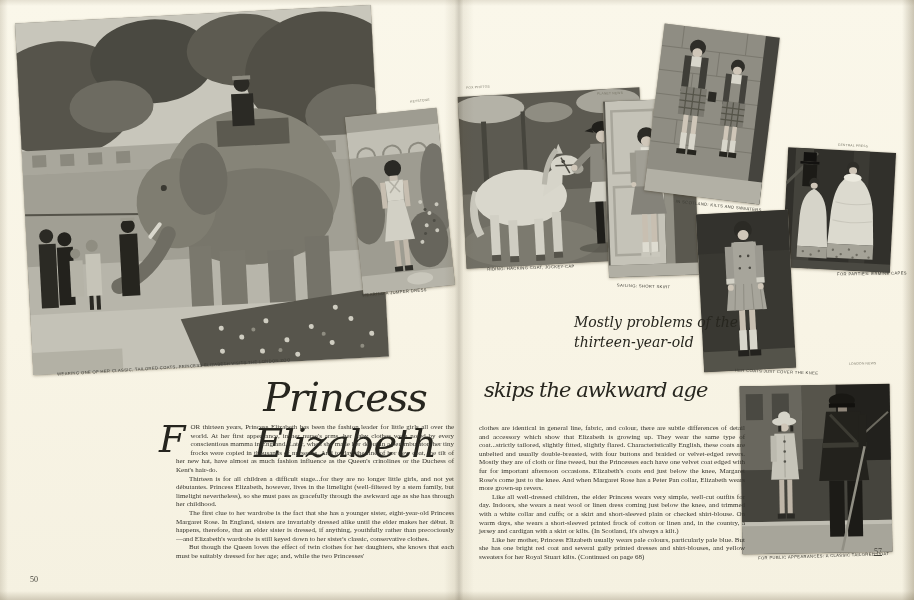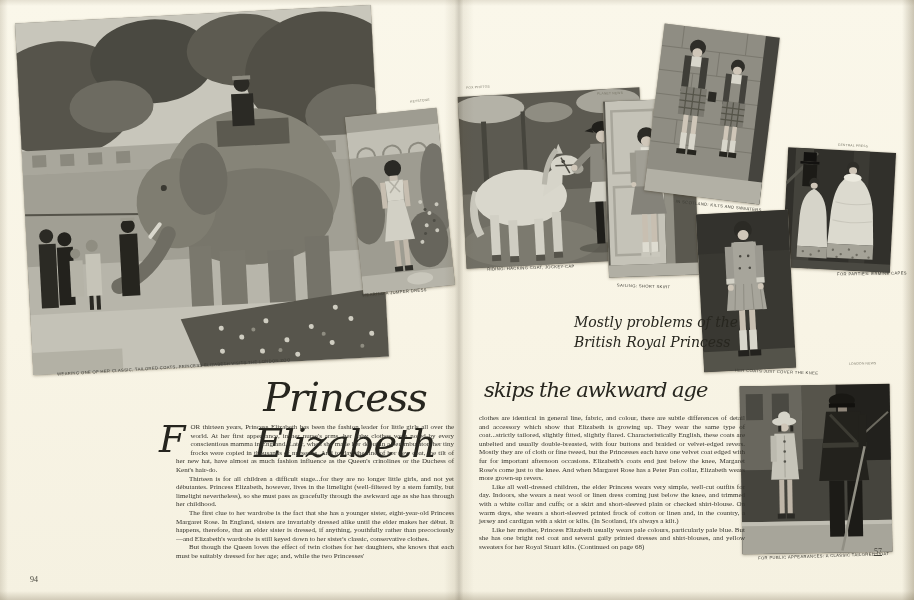--- a/index.html
+++ b/index.html
@@ -13,21 +13,21 @@
   .credit{position:absolute;font-family:"Liberation Sans",sans-serif;font-size:6px;letter-spacing:.4px;
     color:#7a7869;white-space:nowrap;transform-origin:0 0;}
   .script{font-family:"DejaVu Serif",serif;font-style:italic;color:#27261f;}
   .title-left{position:absolute;left:238px;top:374px;width:214px;text-align:center;font-size:40px;letter-spacing:-1px;}
   .title-right{position:absolute;left:484px;top:378px;font-size:21px;letter-spacing:-1px;}
   .kicker{position:absolute;left:574px;top:312px;font-size:14px;line-height:20px;}
   .bodytext{position:absolute;font-size:7px;line-height:8.6px;text-align:justify;color:#34332c;}
   .bodytext p{margin:0;}
   .bodytext p.indent{text-indent:13px;}
   .left-body{left:176px;top:423px;width:278px;}
-  .right-body{left:479px;top:414px;width:266px;}
+  .right-body{left:479px;top:424px;width:266px;}
   .dropcap{float:left;font-family:"DejaVu Serif",serif;font-style:italic;font-size:38px;line-height:30px;
     margin:1px 5px 0 -17px;color:#26251f;}
   .pagenum{position:absolute;font-size:8px;color:#45443c;}
   .gutter{position:absolute;left:444px;top:0;width:30px;height:600px;pointer-events:none;
     background:linear-gradient(90deg,rgba(90,75,45,0) 0%,rgba(90,75,45,.10) 35%,rgba(60,50,30,.22) 50%,rgba(90,75,45,.08) 65%,rgba(90,75,45,0) 100%);}
   .edge{position:absolute;pointer-events:none;}
 </style>
 </head>
 <body>
 
@@ -160,21 +160,21 @@
   <div class="bodytext left-body">
     <p>
       <span class="dropcap">F</span>
       <span>OR thirteen years, Princess Elizabeth has been the fashion leader for little girls all over the world. At her first appearance, in her nurse's arms, her baby clothes were noted by every conscientious mamma in England. Later, when she made her début in a perambulator, her tiny frocks were copied in thousands of nurseries. And to-day, the line of her new coat, the tilt of her new hat, have almost as much fashion influence as the Queen's crinolines or the Duchess of Kent's hair-do.</span>
     </p>
     <p class="indent">Thirteen is for all children a difficult stage...for they are no longer little girls, and not yet débutantes. Princess Elizabeth, however, lives in the limelight (well-filtered by a stern family, but limelight nevertheless), so she must pass as gracefully through the awkward age as she has through her childhood.</p>
     <p class="indent">The first clue to her wardrobe is the fact that she has a younger sister, eight-year-old Princess Margaret Rose. In England, sisters are invariably dressed alike until the elder makes her début. It happens, therefore, that an elder sister is dressed, if anything, youthfully rather than precociously—and Elizabeth's wardrobe is still keyed down to her sister's classic, conservative clothes.</p>
     <p class="indent">But though the Queen loves the effect of twin clothes for her daughters, she knows that each must be suitably dressed for her age; and, while the two Princesses'</p>
   </div>
 
-  <div class="pagenum" style="left:30px;top:575px;">94</div>
+  <div class="pagenum" style="left:30px;top:575px;">50</div>
 
   <div class="photo" style="left:462px;top:92px;width:182px;height:172px;transform:rotate(-3deg)">
     <svg viewBox="0 0 182 172" preserveAspectRatio="none">
       <rect width="182" height="172" fill="#5c5a51"></rect>
       <ellipse cx="30" cy="14" rx="36" ry="14" fill="#b4b2a7"></ellipse>
       <ellipse cx="150" cy="12" rx="32" ry="12" fill="#a7a59a"></ellipse>
       <ellipse cx="90" cy="20" rx="24" ry="10" fill="#8f8d82"></ellipse>
       <rect x="22" y="26" width="5" height="60" fill="#46453d"></rect>
       <rect x="62" y="18" width="4" height="66" fill="#46453d"></rect>
       <rect x="148" y="24" width="5" height="58" fill="#403f38"></rect>
@@ -423,21 +423,21 @@
       <rect x="88" y="96" width="15" height="56" fill="#1c1b17"></rect>
       <rect x="106" y="96" width="15" height="56" fill="#1c1b17"></rect>
       <line x1="124" y1="62" x2="100" y2="166" stroke="#918f84" stroke-width="2.5"></line>
     </svg>
   </div>
   <div class="credit" style="left:849px;top:362px;transform:rotate(-1deg) scale(0.55)">LONDON NEWS</div>
   <div class="cap" style="left:758px;top:556px;transform:rotate(-2deg) scale(0.6)">FOR PUBLIC APPEARANCES: A CLASSIC TAILORED COAT</div>
 
   <div class="script kicker">
     <div>Mostly problems of the</div>
-    <div>British Royal Princess</div>
+    <div>thirteen-year-old</div>
   </div>
 
   <div class="script title-right">skips the awkward age</div>
 
   <div class="bodytext right-body">
     <p>clothes are identical in general line, fabric, and colour, there are subtle differences of detail and accessory which show that Elizabeth is growing up. They wear the same type of coat...strictly tailored, slightly fitted, slightly flared. Characteristically English, these coats are unbelted and usually double-breasted, with four buttons and braided or velvet-edged revers. Mostly they are of cloth or fine tweed, but the Princesses each have one velvet coat edged with fur for important afternoon occasions. Elizabeth's coats end just below the knee, Margaret Rose's come just to the knee. And when Margaret Rose has a Peter Pan collar, Elizabeth wears more grown-up revers.</p>
     <p class="indent">Like all well-dressed children, the elder Princess wears very simple, well-cut outfits for day. Indoors, she wears a neat wool or linen dress coming just below the knee, and trimmed with a white collar and cuffs; or a skirt and short-sleeved plain or checked shirt-blouse. On warm days, she wears a short-sleeved printed frock of cotton or linen and, in the country, a jersey and cardigan with a skirt or kilts. (In Scotland, it's always a kilt.)</p>
     <p class="indent">Like her mother, Princess Elizabeth usually wears pale colours, particularly pale blue. But she has one bright red coat and several gaily printed dresses and shirt-blouses, and yellow sweaters for her Royal Stuart kilts. (Continued on page 68)</p>
   </div>
 

